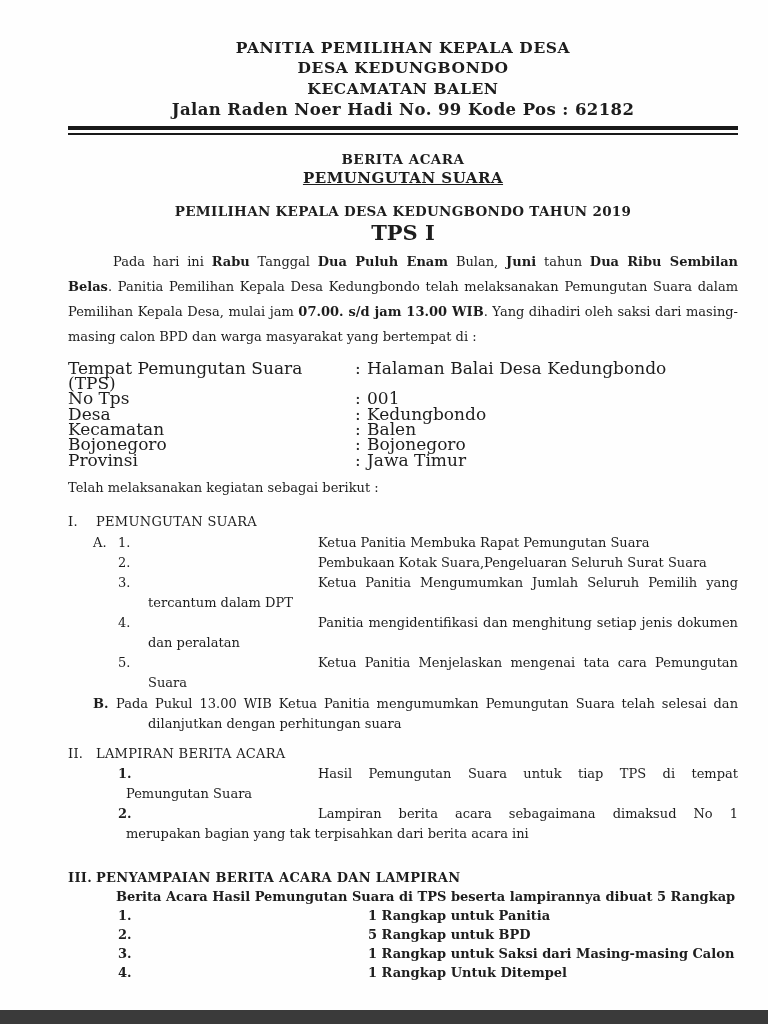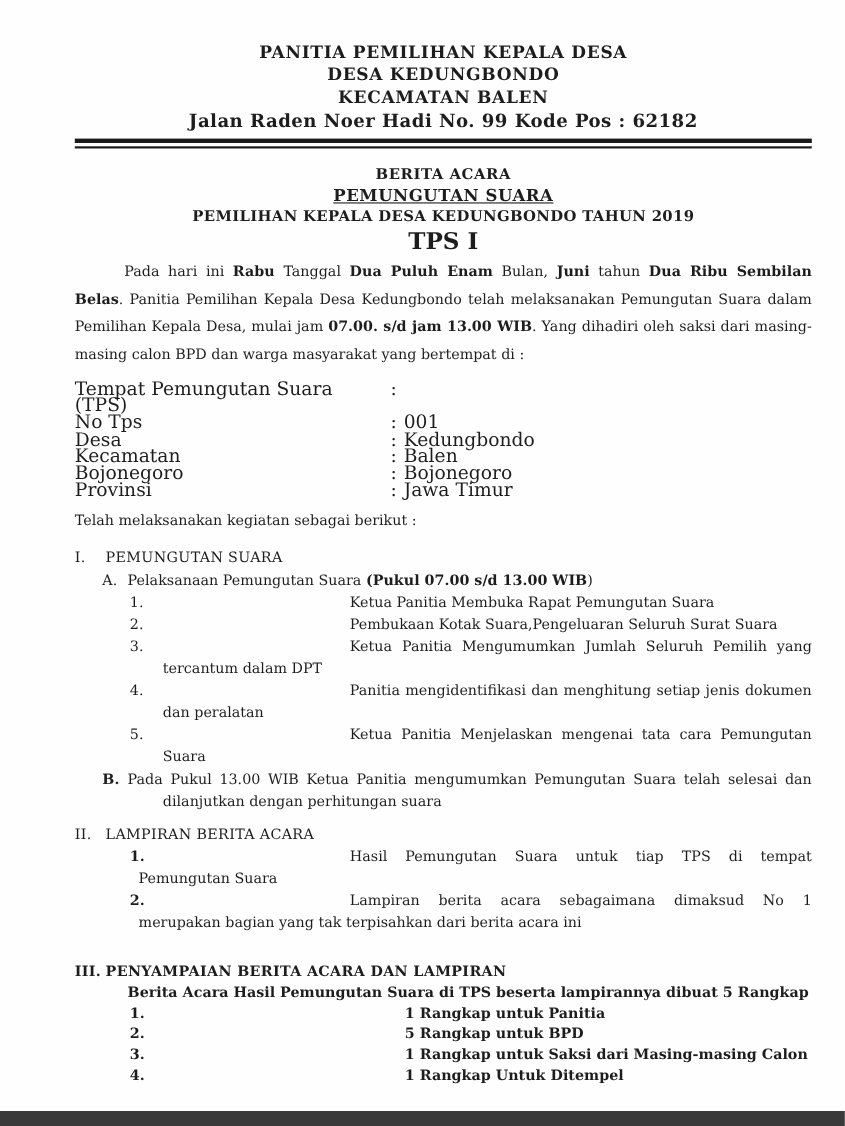--- a/index.html
+++ b/index.html
@@ -16,21 +16,21 @@
   
   .letterhead { text-align:center; font-weight:bold; }
   .org-line { font-size:15.5px; line-height:1.32; letter-spacing:0.6px; }
   .address  { font-size:16.5px; line-height:1.3; letter-spacing:0.4px; margin-top:0; }
   .rule { margin-top:5px; height:9px; border-top:4px solid #191919; border-bottom:2px solid #191919; }
 
   
   .titleblock { text-align:center; margin-top:16px; }
   .t1 { font-size:13.5px; font-weight:bold; letter-spacing:0.5px; }
   .t2 { font-size:15px;   font-weight:bold; letter-spacing:0.5px; text-decoration:underline; margin-top:2px; }
-  .t3 { font-size:13.5px; font-weight:bold; letter-spacing:0.3px; margin-top:2px; }
+  .t3 { font-size:13.5px; font-weight:bold; letter-spacing:0.3px; margin-top:16px; }
   .t4 { font-size:21px;   font-weight:bold; margin-top:1px; }
 
   .b { font-weight:bold; }
 
   
   .intro { margin-top:4px; font-size:13px; line-height:25px; text-align:justify; text-indent:45px; }
 
   
   .details { margin-top:12px; font-size:17px; line-height:15.3px; }
   .drow   { display:flex; }
@@ -90,20 +90,21 @@
     <div class="t3">PEMILIHAN KEPALA DESA KEDUNGBONDO TAHUN 2019</div>
     <div class="t4">TPS I</div>
   </div>
 
   <p class="intro"><span>Pada hari ini </span><span class="b">Rabu</span><span> Tanggal </span><span class="b">Dua Puluh Enam</span><span> Bulan, </span><span class="b">Juni</span><span> tahun </span><span class="b">Dua Ribu Sembilan Belas</span><span>. Panitia Pemilihan Kepala Desa Kedungbondo telah melaksanakan Pemungutan Suara dalam Pemilihan Kepala Desa, mulai jam </span><span class="b">07.00. s/d jam 13.00 WIB</span><span>. Yang dihadiri oleh saksi dari masing-masing calon BPD dan warga masyarakat yang bertempat di :</span></p>
 
   <div class="details">
     <div class="drow">
       <span class="dlabel">Tempat Pemungutan Suara (TPS)</span>
       <span class="dcolon">:</span>
+      <span class="dvalue">Halaman Balai Desa Kedungbondo</span>
     </div>
     <div class="drow">
       <span class="dlabel">No Tps</span>
       <span class="dcolon">:</span>
       <span class="dvalue">001</span>
     </div>
     <div class="drow">
       <span class="dlabel">Desa</span>
       <span class="dcolon">:</span>
       <span class="dvalue">Kedungbondo</span>
@@ -127,21 +128,20 @@
 
   <div class="lead">Telah melaksanakan kegiatan sebagai berikut :</div>
 
   <div class="sec sec1">
     <div class="sech">
       <span class="secnum">I.</span>
       <span>PEMUNGUTAN SUARA</span>
     </div>
     <div class="suba">
       <span class="slabel">A.</span>
-      <span><span>Pelaksanaan Pemungutan Suara </span><span class="b">(Pukul 07.00 s/d 13.00 WIB</span><span>)</span></span>
     </div>
     <div class="itemA">
       <span class="inum">1.</span>
       <div class="itxt">Ketua Panitia Membuka Rapat Pemungutan Suara</div>
     </div>
     <div class="itemA">
       <span class="inum">2.</span>
       <div class="itxt">Pembukaan Kotak Suara,Pengeluaran Seluruh Surat Suara</div>
     </div>
     <div class="itemA">

